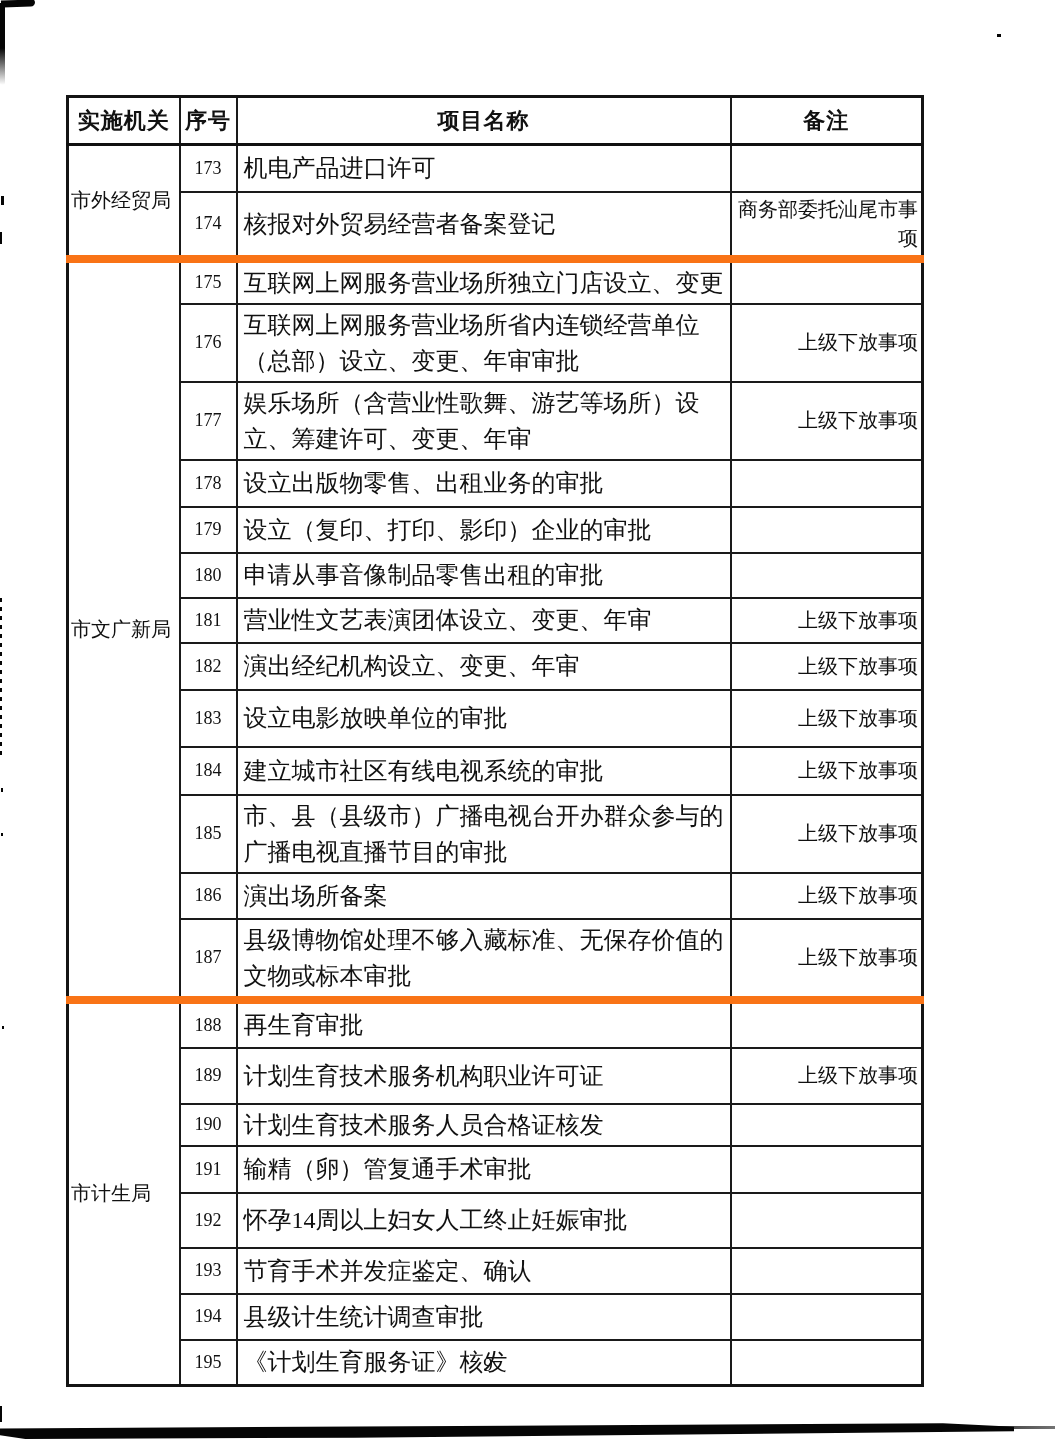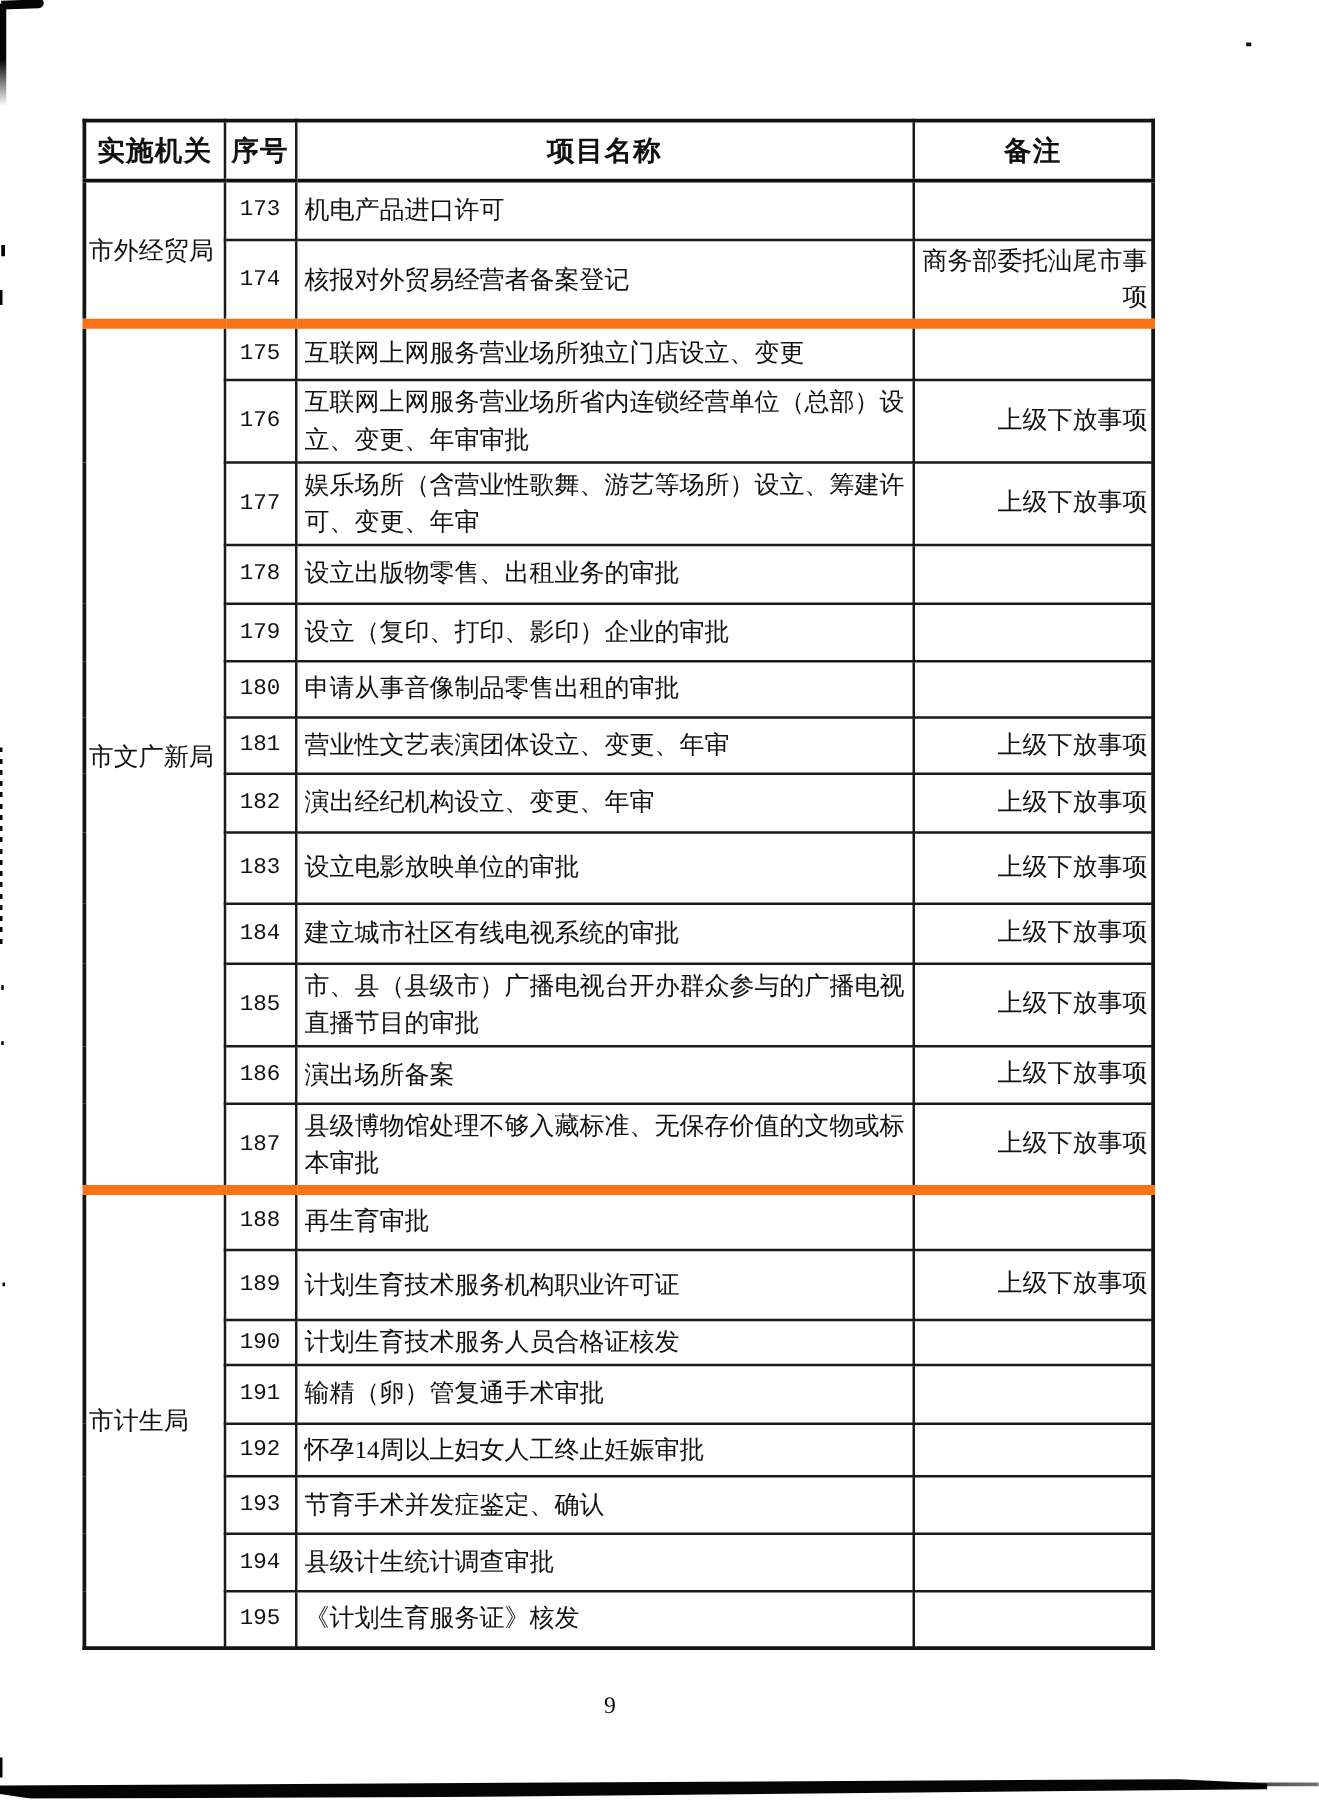--- a/index.html
+++ b/index.html
@@ -35,24 +35,24 @@
     margin-top: 12px;
   }
   td.agency {
     font-size: 20px;
     text-align: left;
     padding: 0 2px;
   }
   td.no {
     font-size: 18px;
     text-align: center;
-    font-family: Liberation Mono, monospace;
+    font-family: Liberation Serif, serif;
   }
   td.name {
-    font-size: 20px;
+    font-size: 24px;
     text-align: left;
     padding: 2px 4px 2px 6px;
     line-height: 1.5;
   }
   td.remark {
     font-size: 20px;
     text-align: right;
     padding: 2px 3px 2px 6px;
     line-height: 1.45;
   }
@@ -229,21 +229,21 @@
       <tr style="height:32px">
         <td class="no">190</td>
         <td class="name">计划生育技术服务人员合格证核发</td>
         <td class="remark"></td>
       </tr>
       <tr style="height:47px">
         <td class="no">191</td>
         <td class="name">输精（卵）管复通手术审批</td>
         <td class="remark"></td>
       </tr>
-      <tr style="height:42px">
+      <tr style="height:55px">
         <td class="no">192</td>
         <td class="name">怀孕14周以上妇女人工终止妊娠审批</td>
         <td class="remark"></td>
       </tr>
       <tr style="height:46px">
         <td class="no">193</td>
         <td class="name">节育手术并发症鉴定、确认</td>
         <td class="remark"></td>
       </tr>
       <tr style="height:46px">

